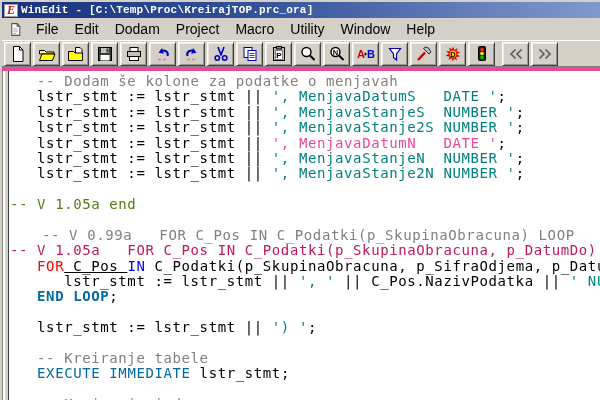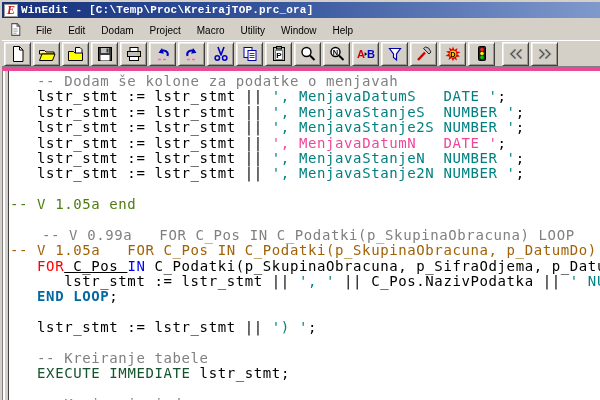--- a/index.html
+++ b/index.html
@@ -13,21 +13,21 @@
   .app-icon { width:14px; height:13px; background:#fff; border:1px solid #9a9a9a;
     color:#cc1111; font-family:"Liberation Serif", serif; font-weight:bold; font-style:italic;
     font-size:12px; line-height:11px; text-align:center; flex:0 0 auto; }
   .title-text { color:#fff; font-size:11px; font-weight:bold; white-space:nowrap;
     letter-spacing:0.2px;font-family:Liberation Mono, monospace; }
 
   
   .menubar { height:22px; display:flex; align-items:center; padding-left:6px; background:#d4d0c8; }
   .menu-doc-icon { width:15px; height:15px; margin-right:5px; display:inline-flex;
     align-items:center; justify-content:center; }
-  .menu-item { font-size:10px; color:#000; padding:2px 8px; white-space:nowrap; }
+  .menu-item { font-size:14px; color:#000; padding:2px 8px; white-space:nowrap; }
 
   
   .toolbar { height:27px; display:flex; align-items:center; padding:1px 0 0 2px;
     background:#d4d0c8; border-bottom:1px solid #808080; box-shadow:0 1px 0 #ffffff inset; }
   .tb-btn { width:27px; height:24px; margin-right:2px; background:#d4d0c8; flex:0 0 auto;
     border:1px solid; border-color:#ffffff #404040 #404040 #ffffff;
     box-shadow:inset 1px 1px 0 #ecebe6, inset -1px -1px 0 #9a968f;
     display:flex; align-items:center; justify-content:center; }
   .tb-btn.group-start { margin-left:5px; }
   .tb-ic { display:inline-flex; width:18px; height:18px; align-items:center; justify-content:center; }
@@ -242,27 +242,27 @@
         <div class="line"><span style="color: rgb(0, 0, 0);">   lstr_stmt := lstr_stmt || </span><span style="color: rgb(0, 128, 128);">', MenjavaDatumS   DATE '</span><span style="color: rgb(0, 0, 0);">;</span></div>
         <div class="line"><span style="color: rgb(0, 0, 0);">   lstr_stmt := lstr_stmt || </span><span style="color: rgb(0, 128, 128);">', MenjavaStanjeS  NUMBER '</span><span style="color: rgb(0, 0, 0);">;</span></div>
         <div class="line"><span style="color: rgb(0, 0, 0);">   lstr_stmt := lstr_stmt || </span><span style="color: rgb(0, 128, 128);">', MenjavaStanje2S NUMBER '</span><span style="color: rgb(0, 0, 0);">;</span></div>
         <div class="line"><span style="color: rgb(0, 0, 0);">   lstr_stmt := lstr_stmt || </span><span style="color: #ec4899; text-align: right;">', MenjavaDatumN   DATE '</span><span style="color: rgb(0, 0, 0);">;</span></div>
         <div class="line"><span style="color: rgb(0, 0, 0);">   lstr_stmt := lstr_stmt || </span><span style="color: rgb(0, 128, 128);">', MenjavaStanjeN  NUMBER '</span><span style="color: rgb(0, 0, 0);">;</span></div>
         <div class="line"><span style="color: rgb(0, 0, 0);">   lstr_stmt := lstr_stmt || </span><span style="color: rgb(0, 128, 128);">', MenjavaStanje2N NUMBER '</span><span style="color: rgb(0, 0, 0);">;</span></div>
         <div class="line"></div>
         <div class="line"><span style="color: #4d7c0f;">-- V 1.05a end</span></div>
         <div class="line"></div>
         <div class="line"><span style="color: rgb(128, 128, 128); margin-left: 32px;">-- V 0.99a   FOR C_Pos IN C_Podatki(p_SkupinaObracuna) LOOP</span></div>
-        <div class="line"><span style="color: #a16207;">-- V 1.05a   FOR C_Pos IN C_Podatki(p_SkupinaObracuna, p_DatumDo)</span></div>
+        <div class="line"><span style="color: #be185d;">-- V 1.05a   FOR C_Pos IN C_Podatki(p_SkupinaObracuna, p_DatumDo)</span></div>
         <div class="line"><span style="color: rgb(0, 0, 0);">   </span><span style="color: rgb(255, 0, 0);">FOR</span><span style="color: rgb(0, 0, 0); text-decoration: underline;"> C_Pos </span><span style="color: rgb(0, 0, 255);">IN</span><span style="color: rgb(0, 0, 0);"> C_Podatki(p_SkupinaObracuna, p_SifraOdjema, p_Datu</span></div>
         <div class="line"><span style="color: rgb(0, 0, 0);">      lstr_stmt := lstr_stmt || </span><span style="color: rgb(0, 128, 128);">', '</span><span style="color: rgb(0, 0, 0);"> || C_Pos.NazivPodatka || </span><span style="color: rgb(0, 128, 128);">' NU</span></div>
         <div class="line"><span style="color: rgb(0, 0, 0);">   </span><span style="color: #0369a1; font-weight: bold;">END LOOP</span><span style="color: rgb(0, 0, 0);">;</span></div>
         <div class="line"></div>
         <div class="line"><span style="color: rgb(0, 0, 0);">   lstr_stmt := lstr_stmt || </span><span style="color: rgb(0, 128, 128);">') '</span><span style="color: rgb(0, 0, 0);">;</span></div>
         <div class="line"></div>
         <div class="line"><span style="color: rgb(128, 128, 128);">   -- Kreiranje tabele</span></div>
-        <div class="line"><span style="color: rgb(0, 0, 0);">   </span><span style="color: #14532d;">EXECUTE IMMEDIATE</span><span style="color: rgb(0, 0, 0);"> lstr_stmt;</span></div>
+        <div class="line"><span style="color: rgb(0, 0, 0);">   </span><span style="color: #0369a1;">EXECUTE IMMEDIATE</span><span style="color: rgb(0, 0, 0);"> lstr_stmt;</span></div>
         <div class="line"></div>
         <div class="line"><span style="color: rgb(128, 128, 128);">   -- Kreiranje indexov</span></div>
       </div>
   </div>
 
 </div>
 
 </body></html>

